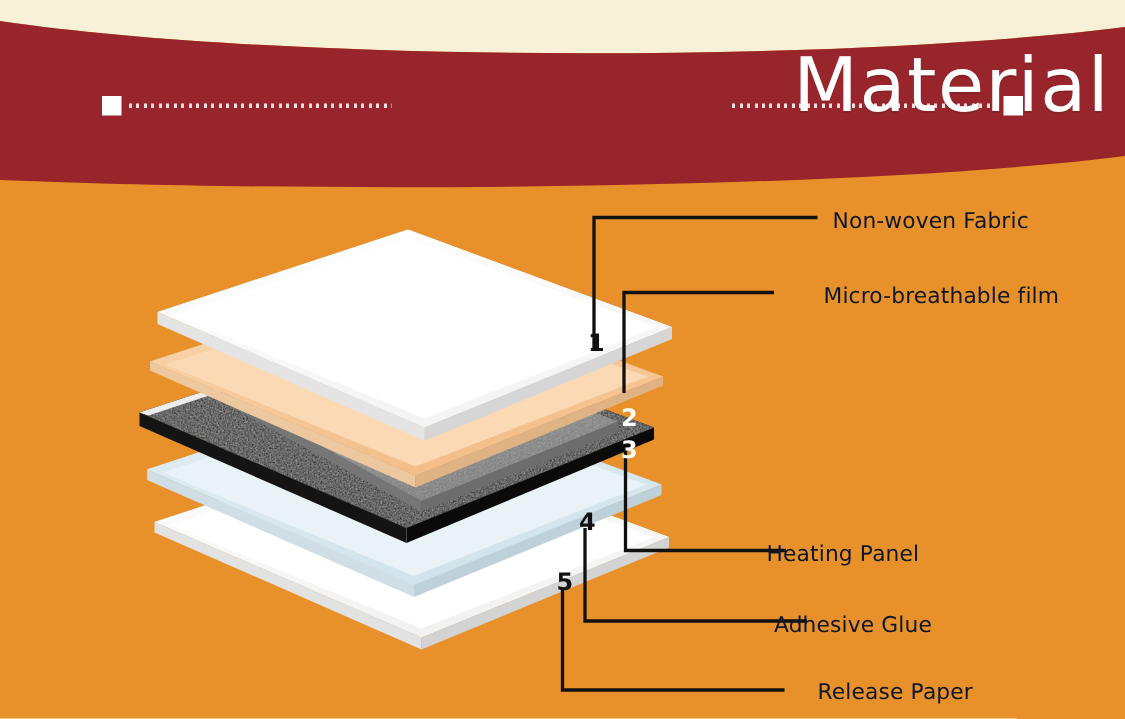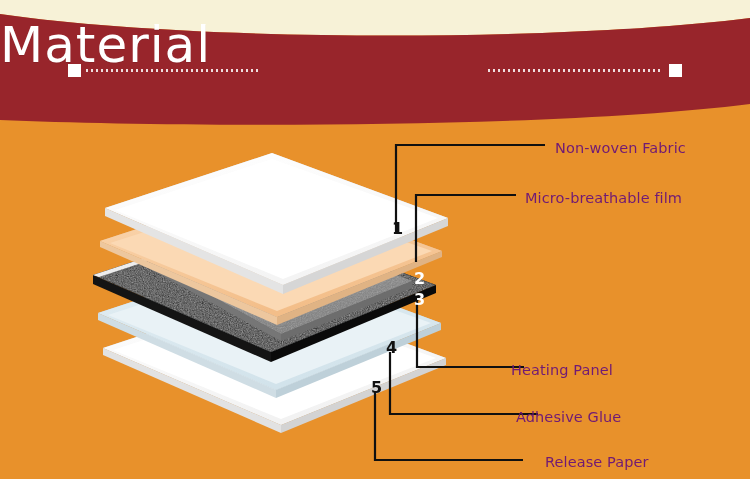--- a/index.html
+++ b/index.html
@@ -21,23 +21,23 @@
   #bg-svg {
     position: absolute;
     left: 0;
     top: 0;
     width: 750px;
     height: 479px;
   }
   #header-title {
     position: absolute;
     left: 0;
-    top: 16px;
+    top: 28px;
     width: 740px;
-    text-align: left;
+    text-align: right;
     font-family: "DejaVu Sans", sans-serif;
     font-size: 50px;
     font-weight: 400;
     letter-spacing: 1px;
     color: #ffffff;
     line-height: 58px;
     text-shadow: 0 1px 0 rgba(0,0,0,0.10);
   }
   .rule-square {
     position: absolute;
@@ -56,21 +56,21 @@
         rgba(255,255,255,0.85) 0px,
         rgba(255,255,255,0.85) 2px,
         rgba(0,0,0,0) 2px,
         rgba(0,0,0,0) 5px);
   }
   #rule-dots-left  { left: 86px;  width: 175px; }
   #rule-dots-right { left: 488px; width: 175px; }
 
   .callout-label {
     position: absolute;
-    color: #701a75;
+    color: #0f172a;
     font-family: "DejaVu Sans", sans-serif;
     font-size: 14.5px;
     font-weight: 400;
     white-space: nowrap;
     letter-spacing: 0.1px;
   }
   .layer-number {
     position: absolute;
     font-family: "DejaVu Sans", sans-serif;
     font-size: 16px;
@@ -203,18 +203,18 @@
 
   <div id="header-title">Material</div>
 
   <div class="layer-number num-dark" style="left:392px; top:219px;">1</div>
   <div class="layer-number num-light" style="left:414px; top:269px;">2</div>
   <div class="layer-number num-light" style="left:414px; top:290px;">3</div>
   <div class="layer-number num-dark" style="left:386px; top:338px;">4</div>
   <div class="layer-number num-dark" style="left:371px; top:378px;">5</div>
 
   <div class="callout-label" style="left:555px; top:140px;">Non-woven Fabric</div>
-  <div class="callout-label" style="left:525px; top:190px;text-align:right;">Micro-breathable film</div>
+  <div class="callout-label" style="left:549px; top:190px;text-align:right;">Micro-breathable film</div>
   <div class="callout-label" style="left:511px; top:362px;">Heating Panel</div>
   <div class="callout-label" style="left:516px; top:409px;">Adhesive Glue</div>
   <div class="callout-label" style="left:533px; top:454px;margin-left:12px;">Release Paper</div>
 
 </div>
 
 </body></html>

